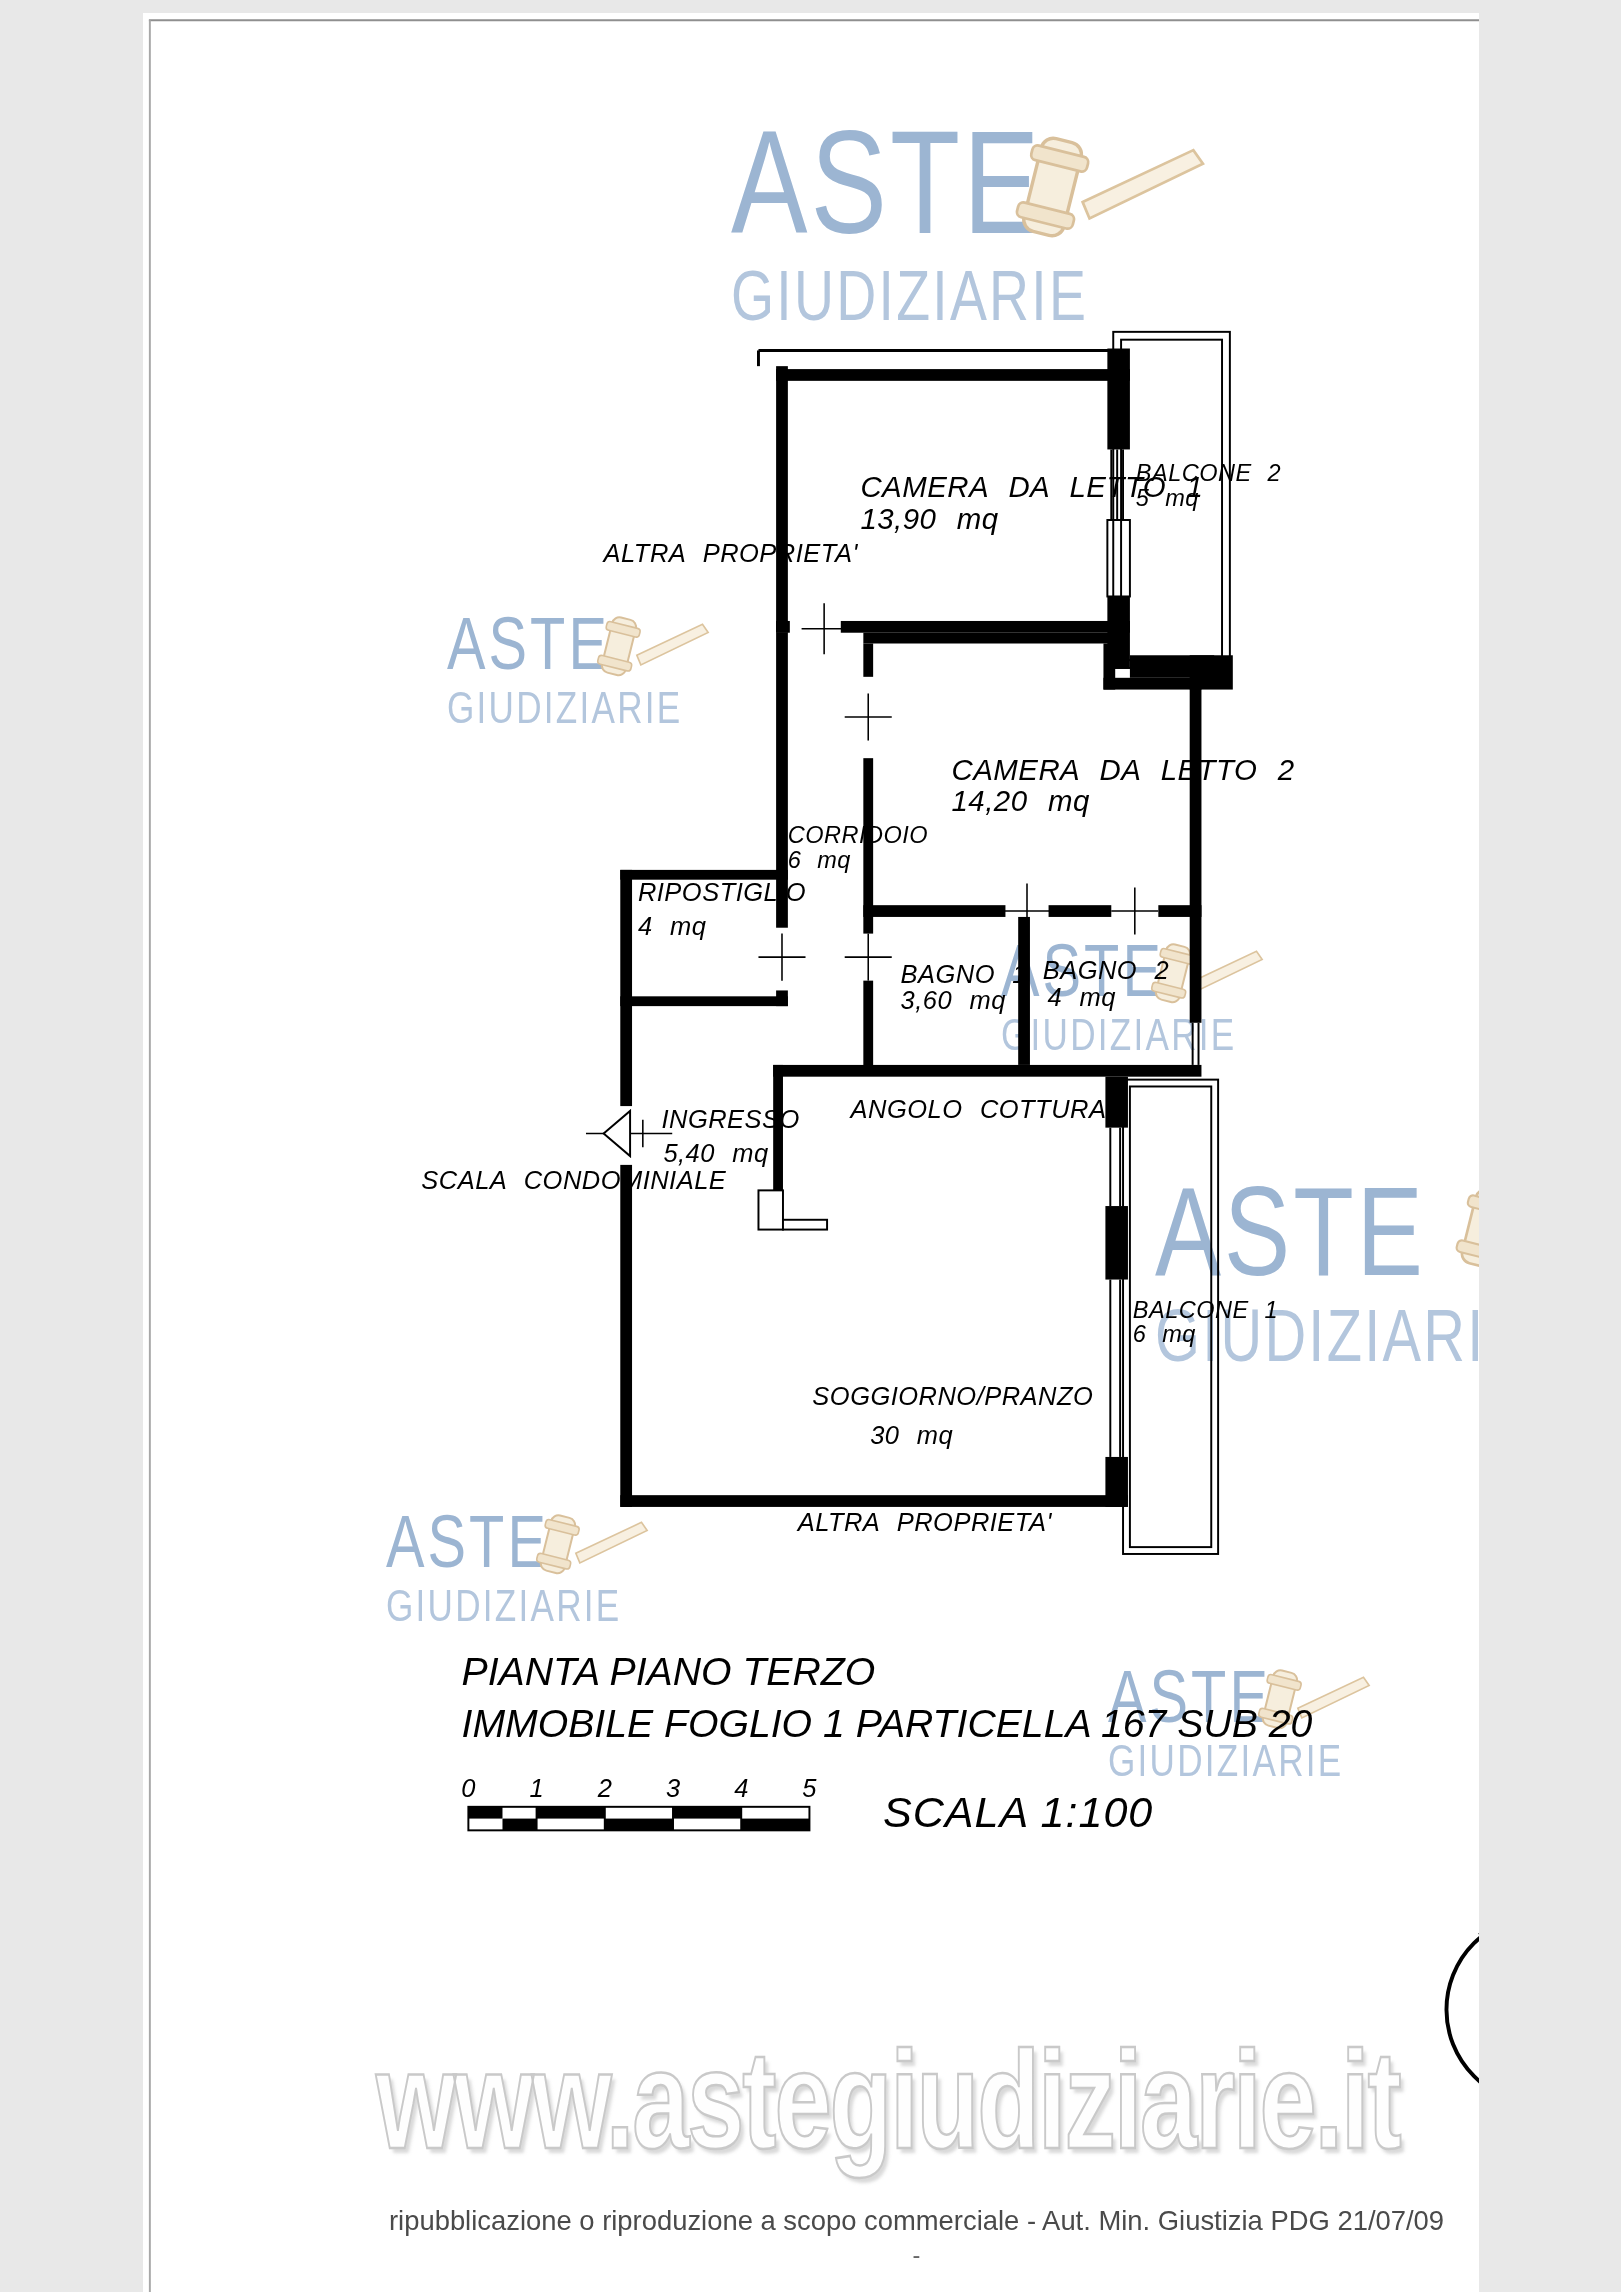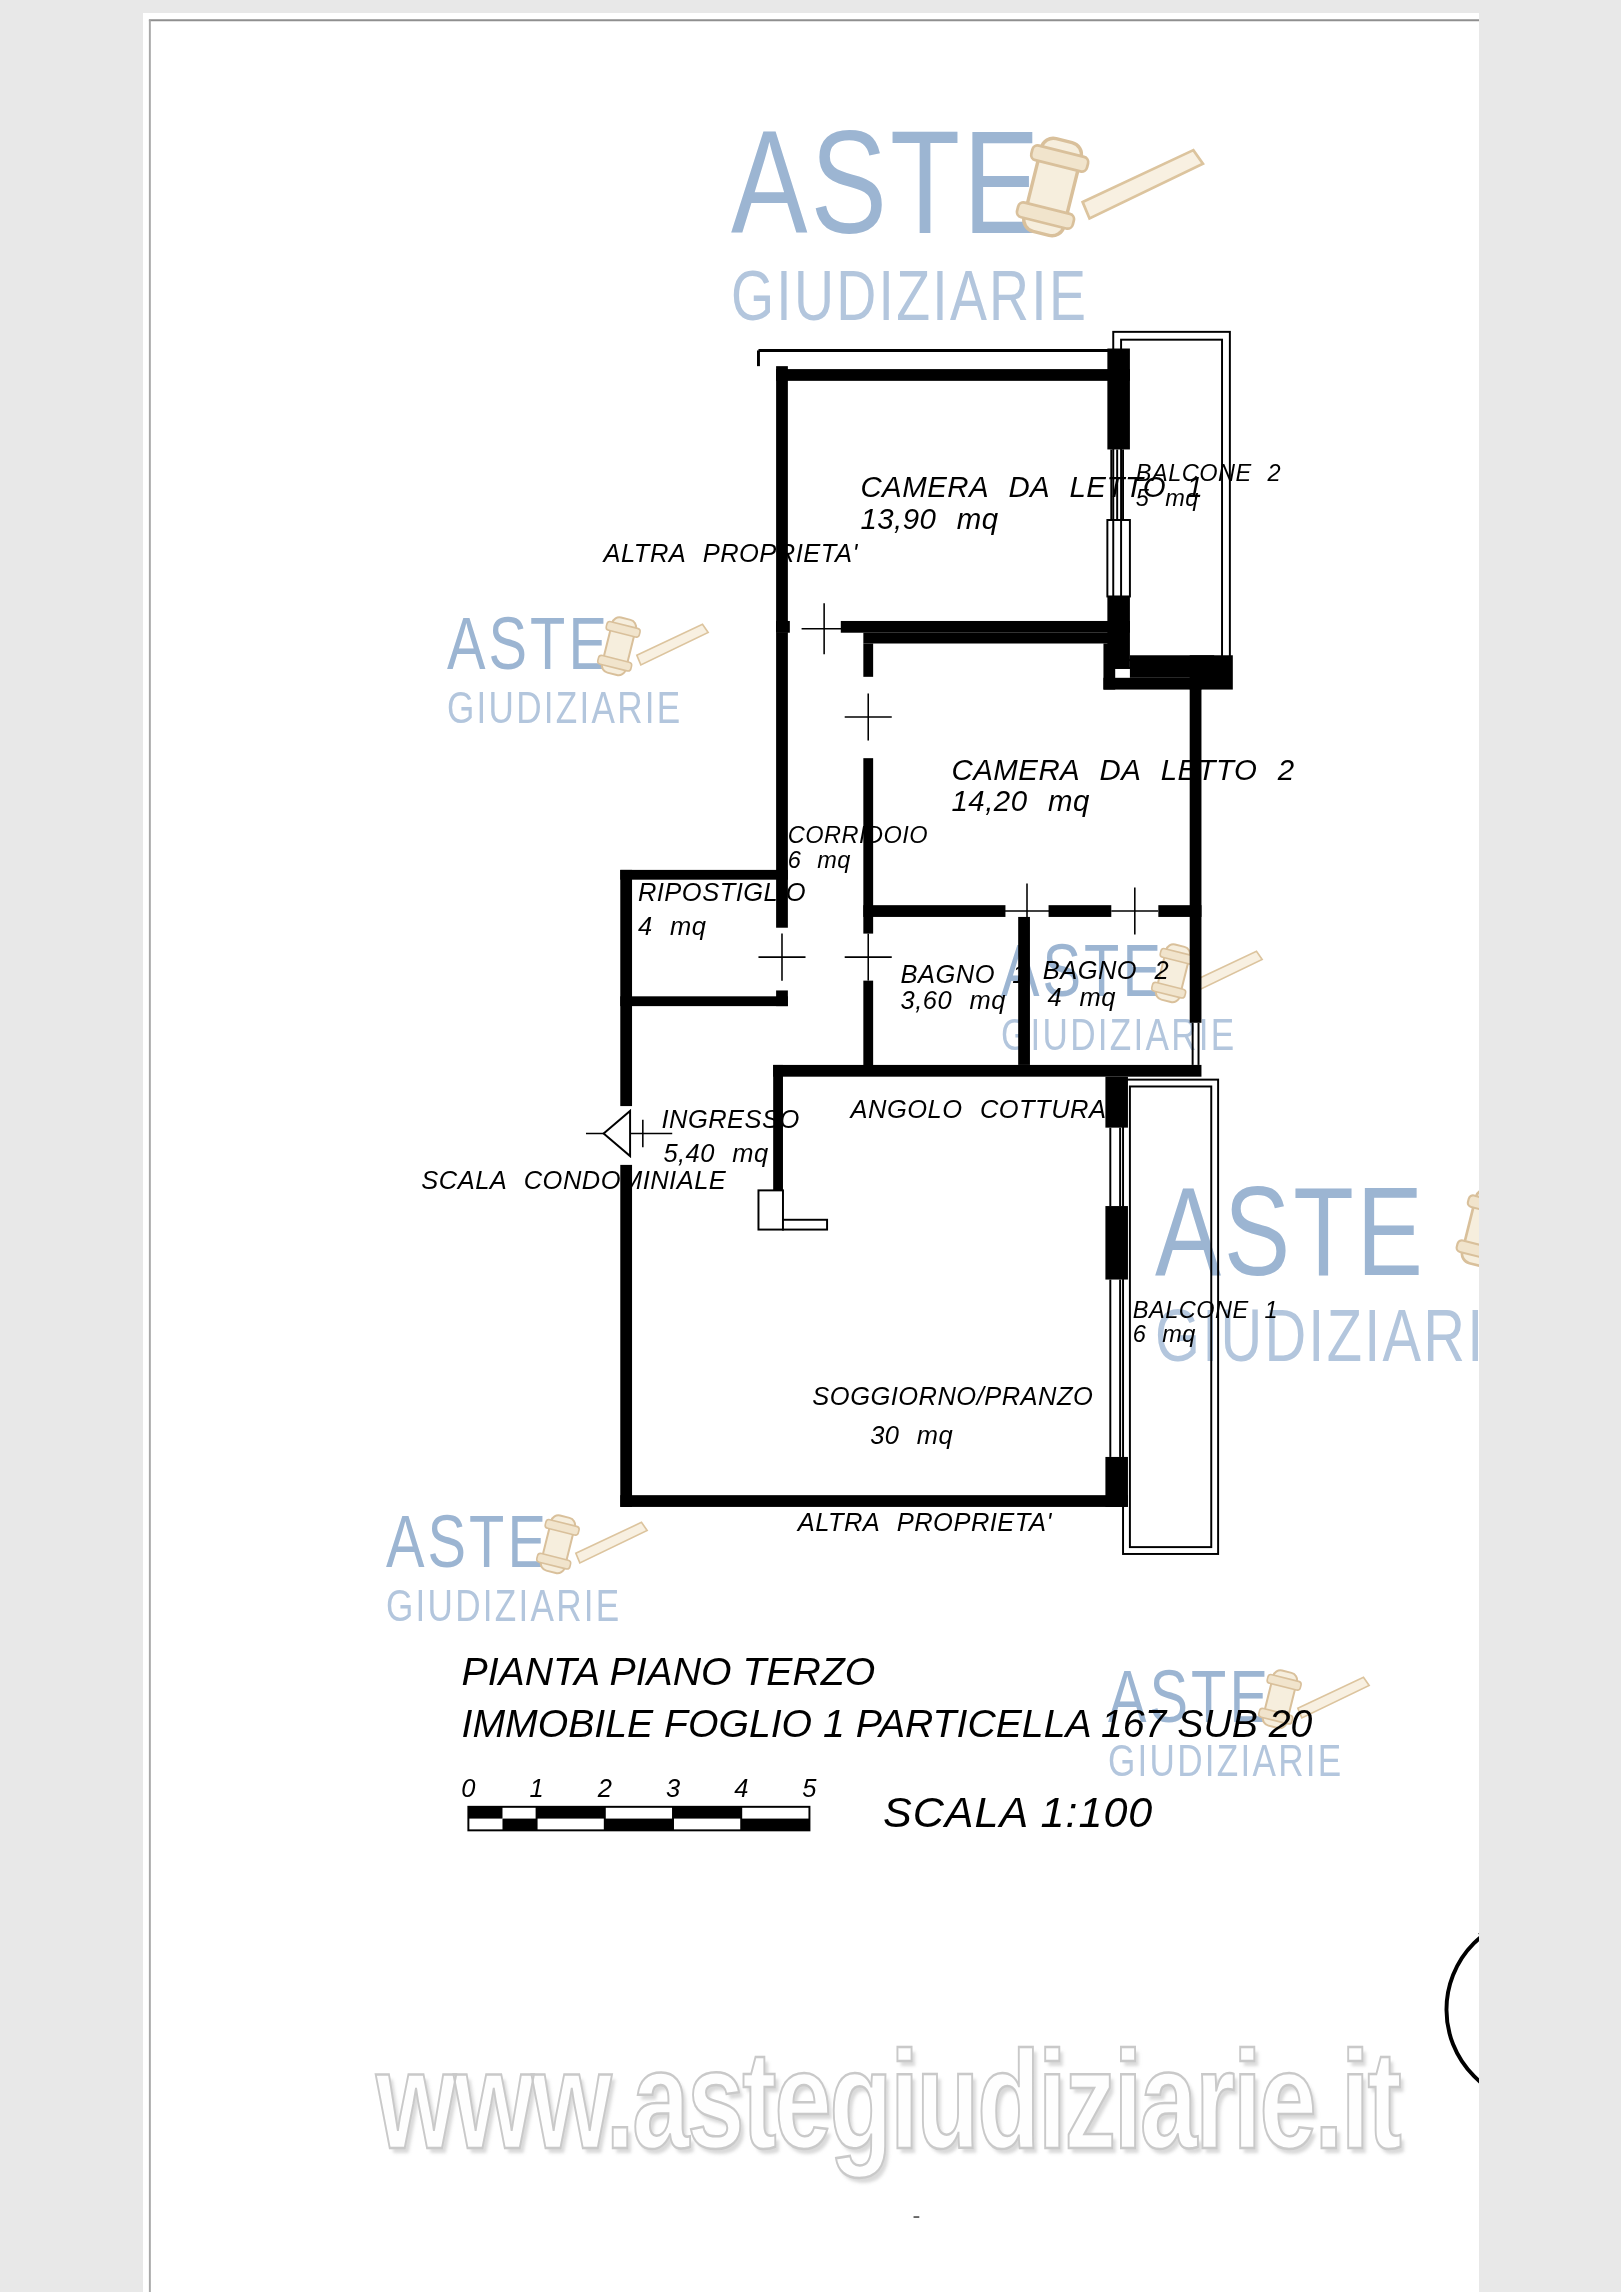--- a/index.html
+++ b/index.html
@@ -314,17 +314,18 @@
 
     <g>
       <circle cx="1426" cy="2037" r="96" fill="none" stroke="#000" stroke-width="4"></circle>
       <line x1="1364" y1="1958" x2="1500" y2="2124" stroke="#000" stroke-width="4"></line>
       <line x1="1424" y1="2032" x2="1490" y2="2113" stroke="#000" stroke-width="17"></line>
       <text x="0" y="0" font-size="100" font-weight="bold" font-style="normal" text-anchor="middle" transform="translate(1504,2190) rotate(-40)">N</text>
     </g>
   </svg>
 
   <div class="footer">
+    <div>ripubblicazione o riproduzione a scopo commerciale - Aut. Min. Giustizia PDG 21/07/09</div>
     <div class="dash">-</div>
   </div>
 
 </div>
 
 
 </body></html>

